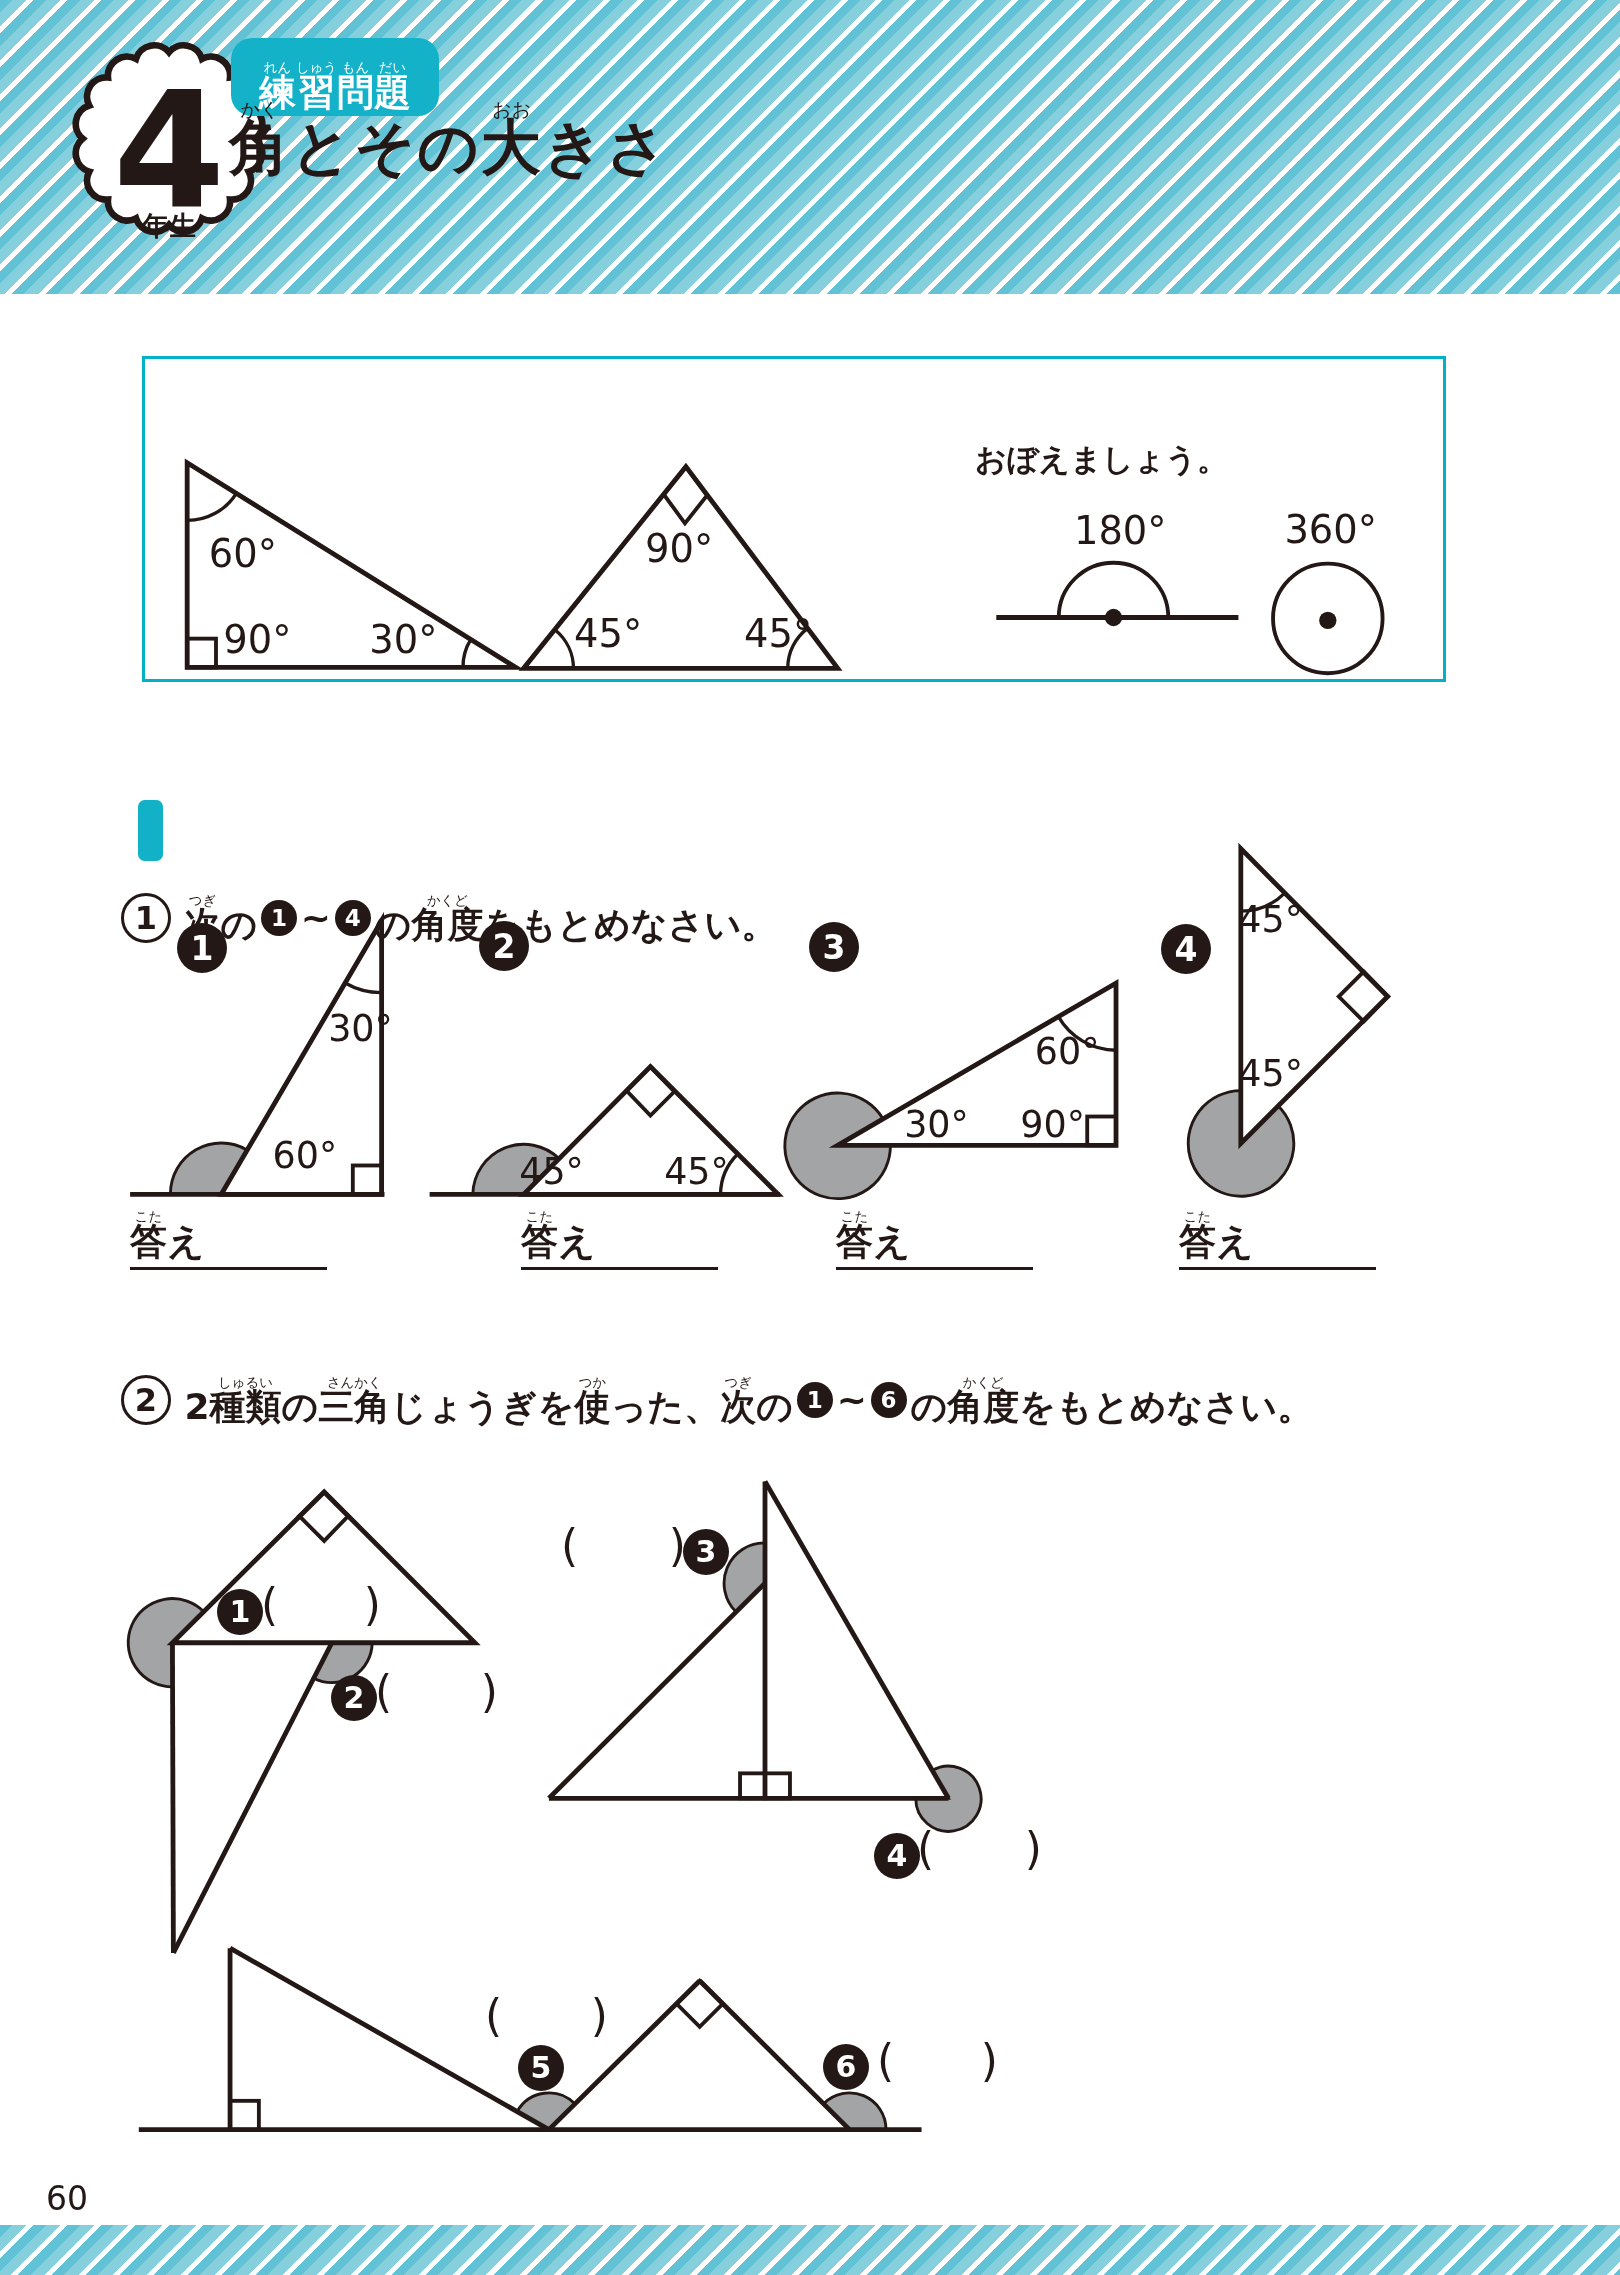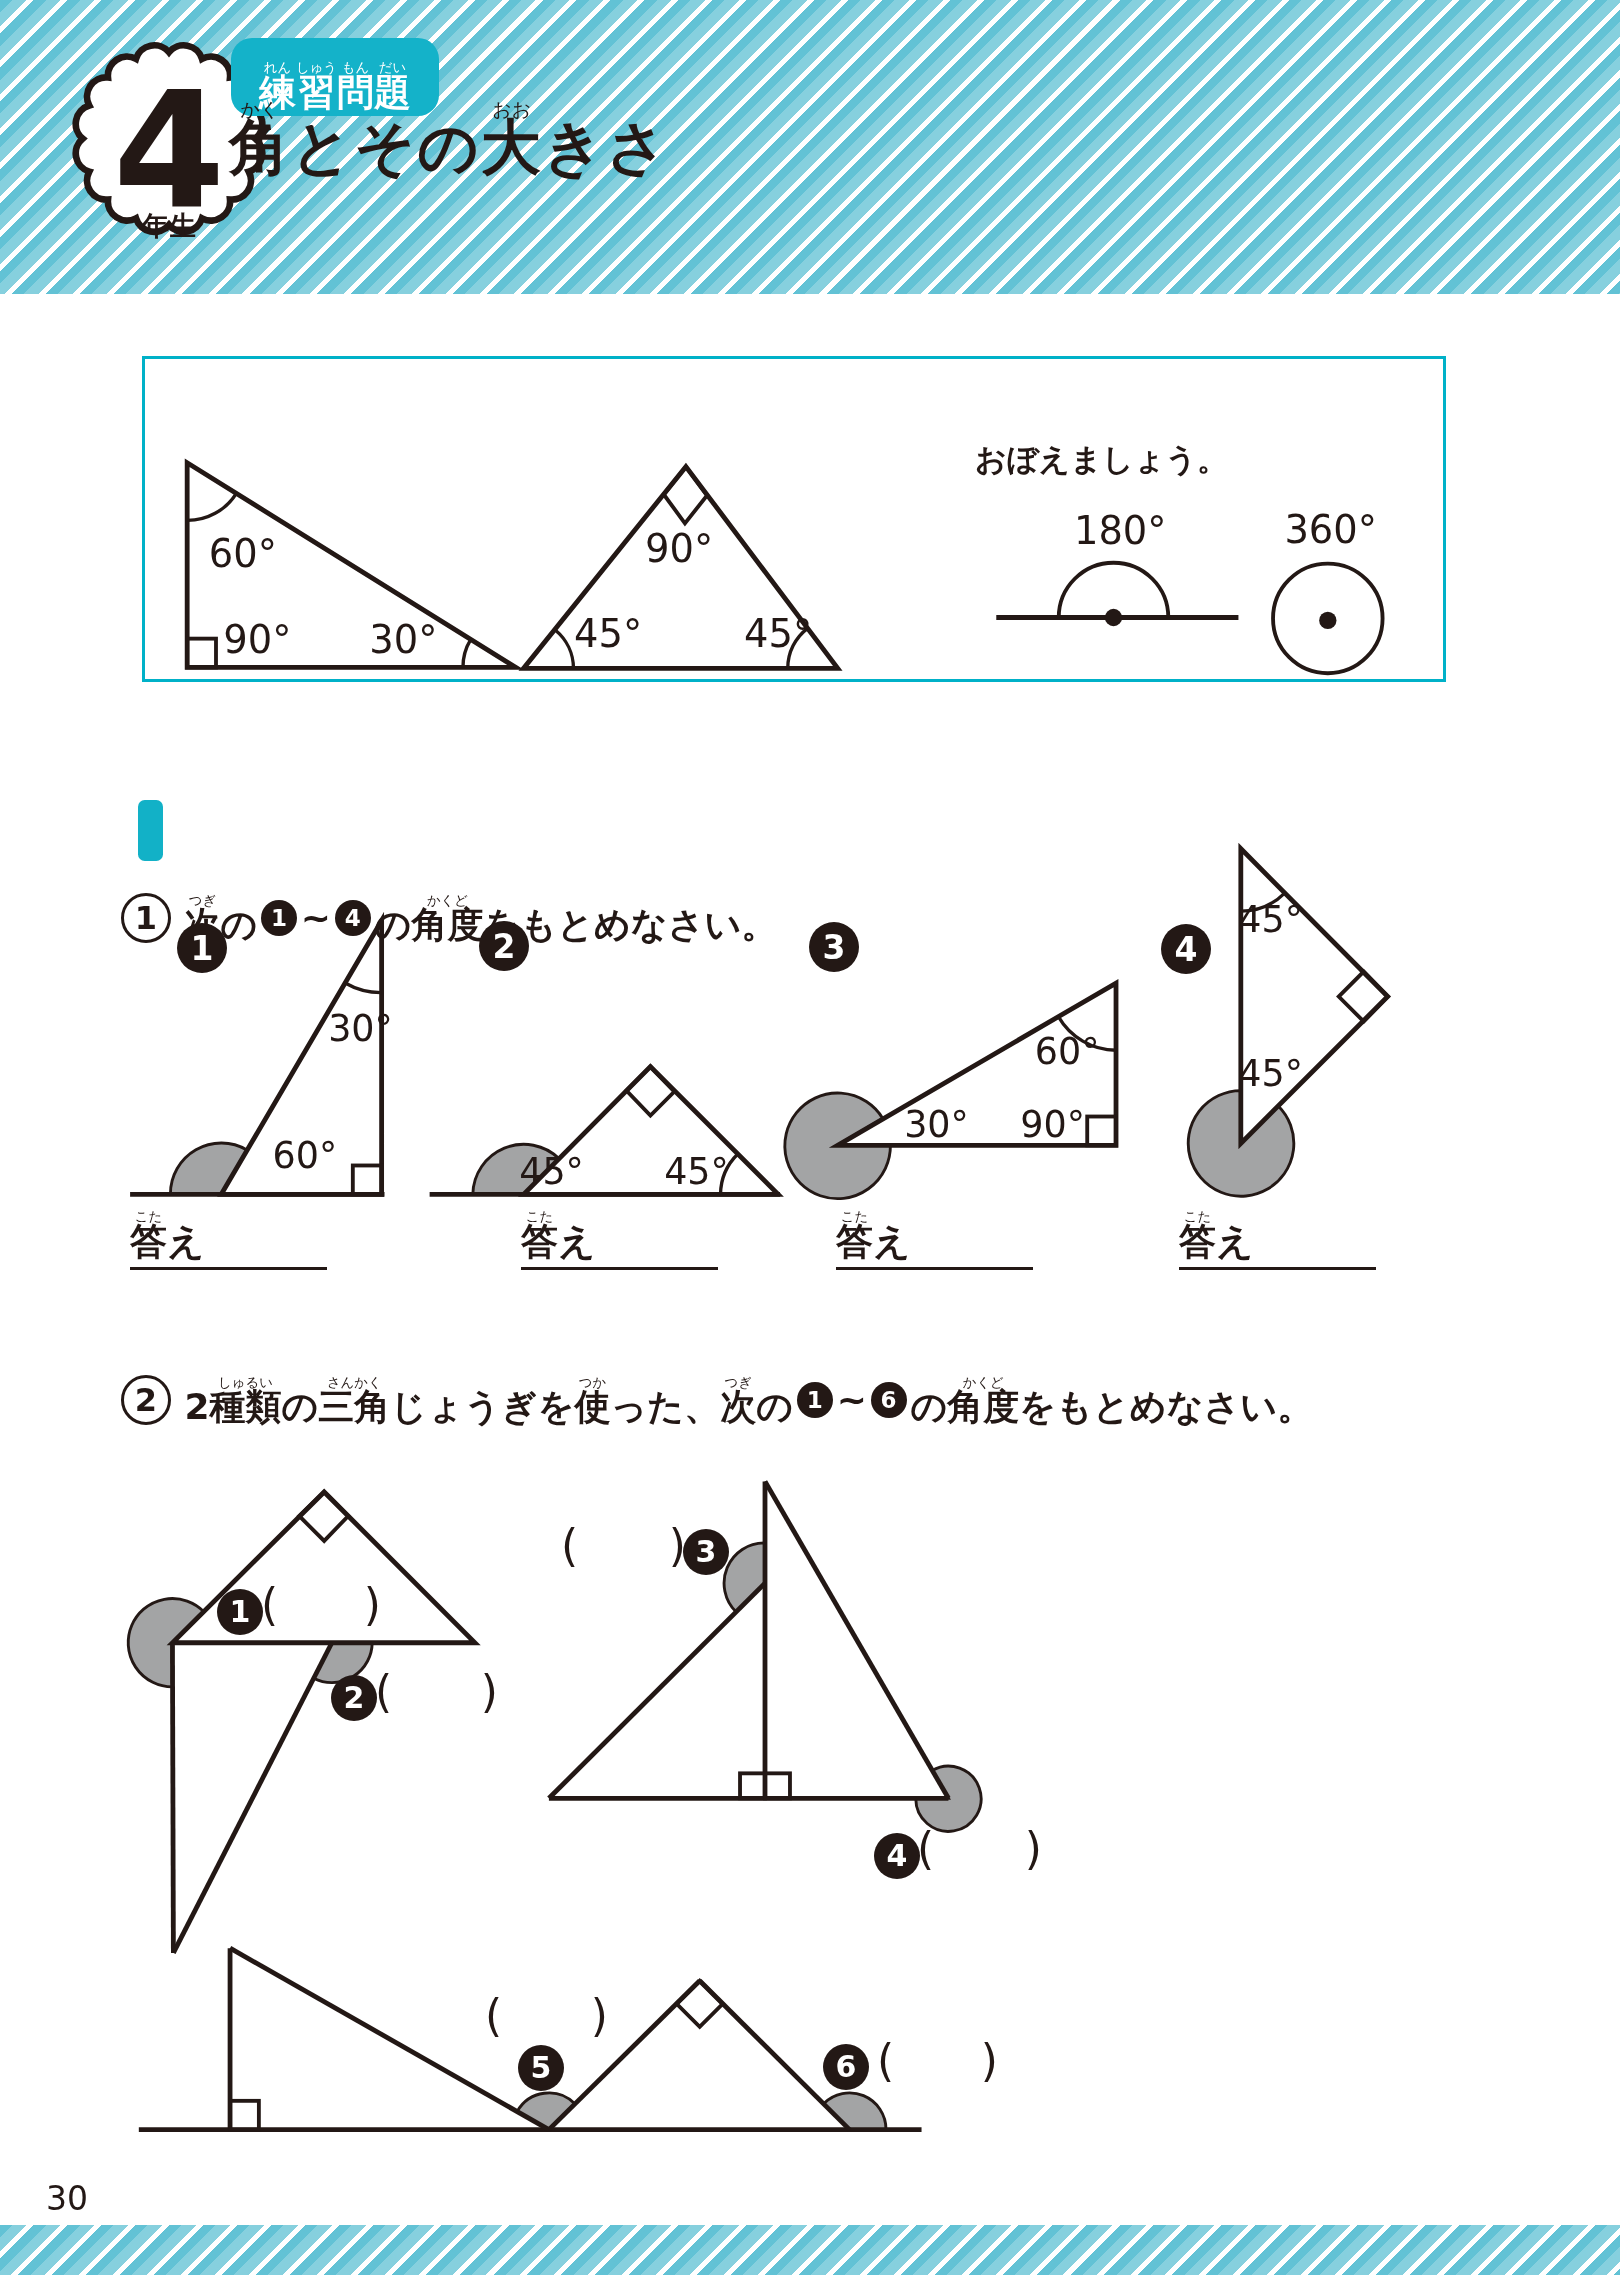--- a/index.html
+++ b/index.html
@@ -274,16 +274,16 @@
       <span>)</span>
   </div>
   <div class="nbadge d48" style="left:518px;top:2045px;">5</div>
 
   <div class="nbadge d48" style="left:823px;top:2044px;">6</div>
   <div class="parens" style="left:877px;top:2039px;width:121px;">
     <span>(</span>
       <span>)</span>
   </div>
 
-  <div class="pageno">30</div>
+  <div class="pageno">60</div>
 
 </div>
 
 
 </body></html>

